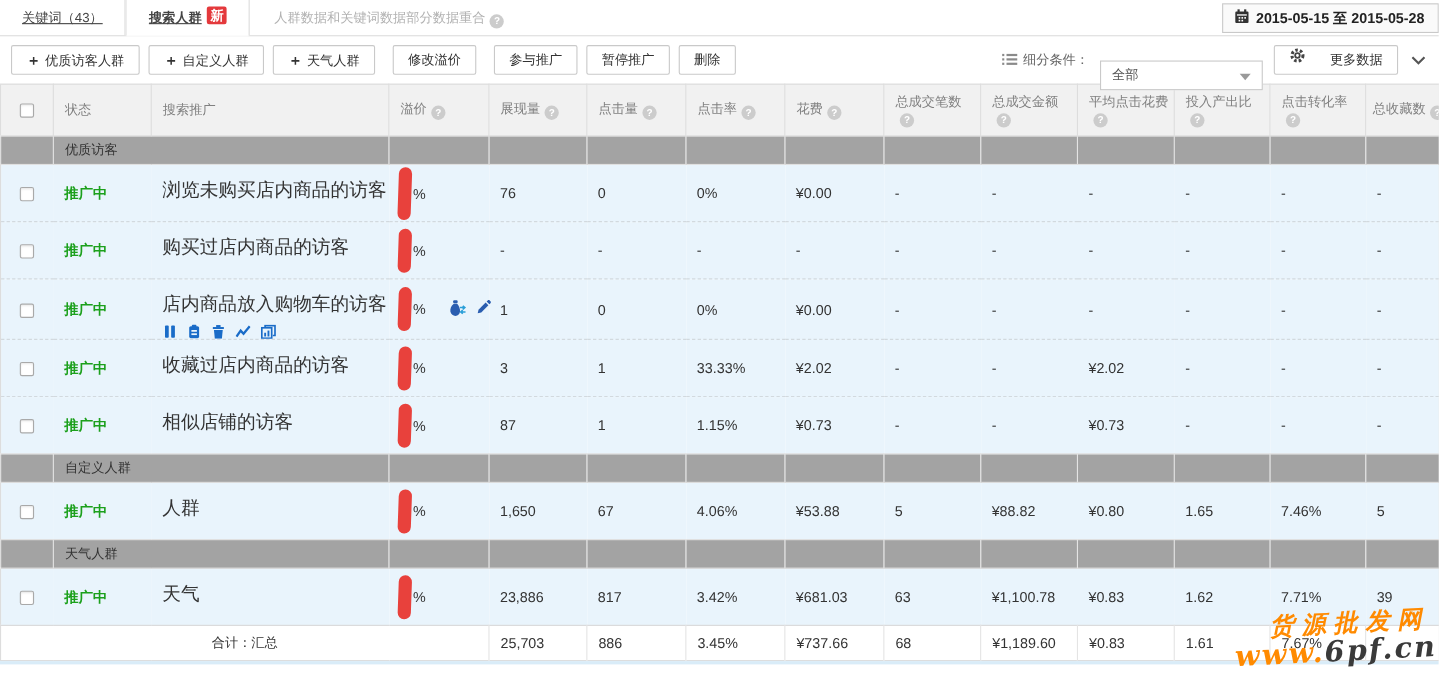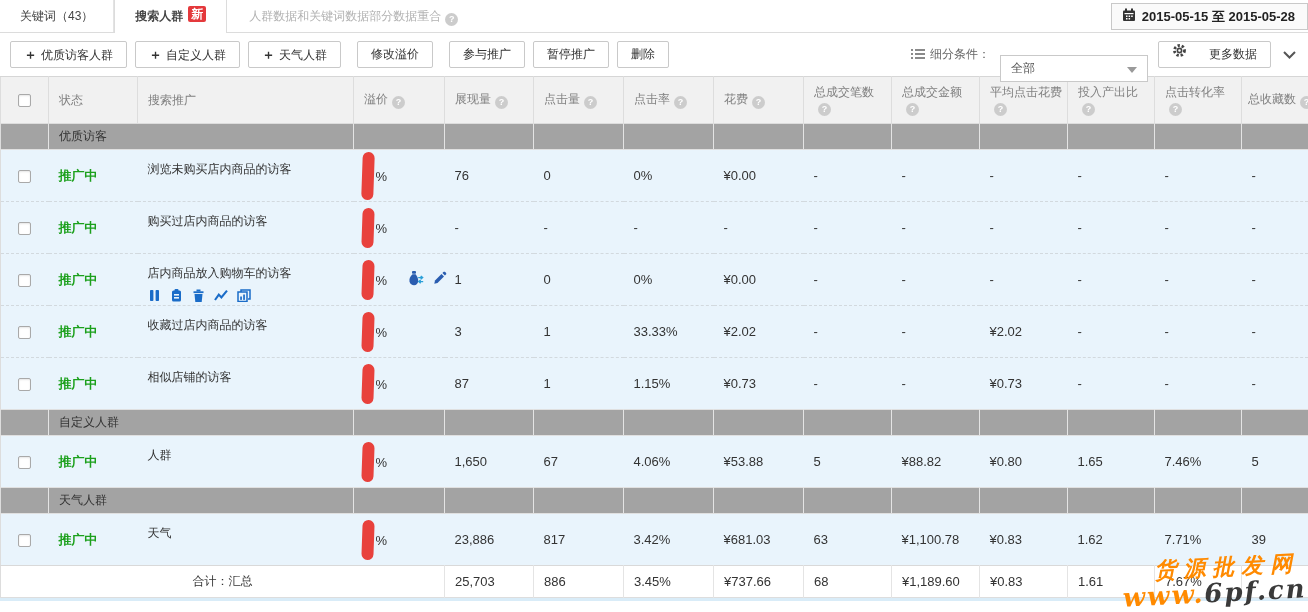--- a/index.html
+++ b/index.html
@@ -2,21 +2,21 @@
 <html><head>
 <meta charset="utf-8">
 <style>
   * { box-sizing: border-box; margin: 0; padding: 0; }
   html,body { width:1308px; height:612px; overflow:hidden; background:#fff;
     font-family:"Liberation Sans","DejaVu Sans",sans-serif; font-size:12px; color:#333; }
   .page { position:relative; width:1308px; height:612px; }
 
   
   .tabbar { height:33px; border-bottom:1px solid #dcdcdc; display:flex; align-items:stretch; position:relative; }
-  .tab { padding:0 20px; line-height:32px; color:#444; cursor:pointer; }
+  .tab { padding:0 20px; line-height:32px; color:#444; cursor:pointer;text-decoration:underline; }
   .tab.first { border-right:1px solid #e3e3e3; }
   .tab.active { border-left:1px solid #dcdcdc; border-right:1px solid #dcdcdc; font-weight:bold;
     background:#fff; position:relative; }
   .tab.active:after { content:""; position:absolute; left:0; right:0; bottom:-1px; height:1px; background:#fff; }
   .newbadge { display:inline-block; background:#e4393c; color:#fff; font-weight:bold; font-size:12px;
     line-height:16px; padding:0 3px; border-radius:2px; margin-left:5px; vertical-align:2px; }
   .tabnote { line-height:32px; color:#b2b2b2; margin-left:22px; }
   .help { display:inline-block; width:13px; height:13px; border-radius:50%; background:#cccccc;
     color:#fff; font-size:9px; font-weight:bold; text-align:center; line-height:13px; vertical-align:-2px; margin-left:4px; }
   .help:before { content:"?"; }
@@ -45,21 +45,21 @@
     border-bottom:1px solid #ddd; font-size:12px; vertical-align:middle; line-height:17px; }
   thead th.cbcol { padding:0; text-align:center; }
   thead th .hblock { display:block; margin-top:2px; }
   thead th.lastcol { padding-left:6px; white-space:nowrap; }
   tr.grp td { background:#a3a3a3; height:26px; border-right:1px solid #e4e4e4;
     border-top:1px solid #e0e0e0; border-bottom:1px solid #e0e0e0;font-family:Liberation Serif, serif; }
   tr.grp td.glabel { padding-left:10px; color:#333; }
   tr.datarow td { background:#e9f4fc; height:52px; border-bottom:1px dashed #d2d9de; font-size:13px; }
   tr.datarow td.cb { text-align:center; }
   tr.datarow td.statuscell { padding-left:10px; font-weight:bold; font-size:13px; }
-  tr.datarow td.namecell { padding:11px 0 0 10px; vertical-align:top; font-size:12px; }
+  tr.datarow td.namecell { padding:11px 0 0 10px; vertical-align:top; font-size:17px; }
   tr.datarow td.premcell { padding-left:8px; white-space:nowrap; }
   tr.datarow td.val { padding-left:10px; }
   tr.total td { background:#fff; height:32px; border-top:1px solid #d9d9d9; border-right:1px solid #e4e4e4;
     padding-left:10px; font-size:13px; }
   tr.total td.tlabel { text-align:center; padding:0; font-size:12px; }
 
   .checkbox { display:inline-block; width:13px; height:13px; border:1px solid #a9a9a9; border-radius:2px;
     background:#fff; box-shadow:inset 0 1px 2px rgba(0,0,0,.10); vertical-align:middle; cursor:pointer; }
 
   .capsule { display:inline-block; width:12px; height:40px; background:#e8413c; border-radius:6px;

